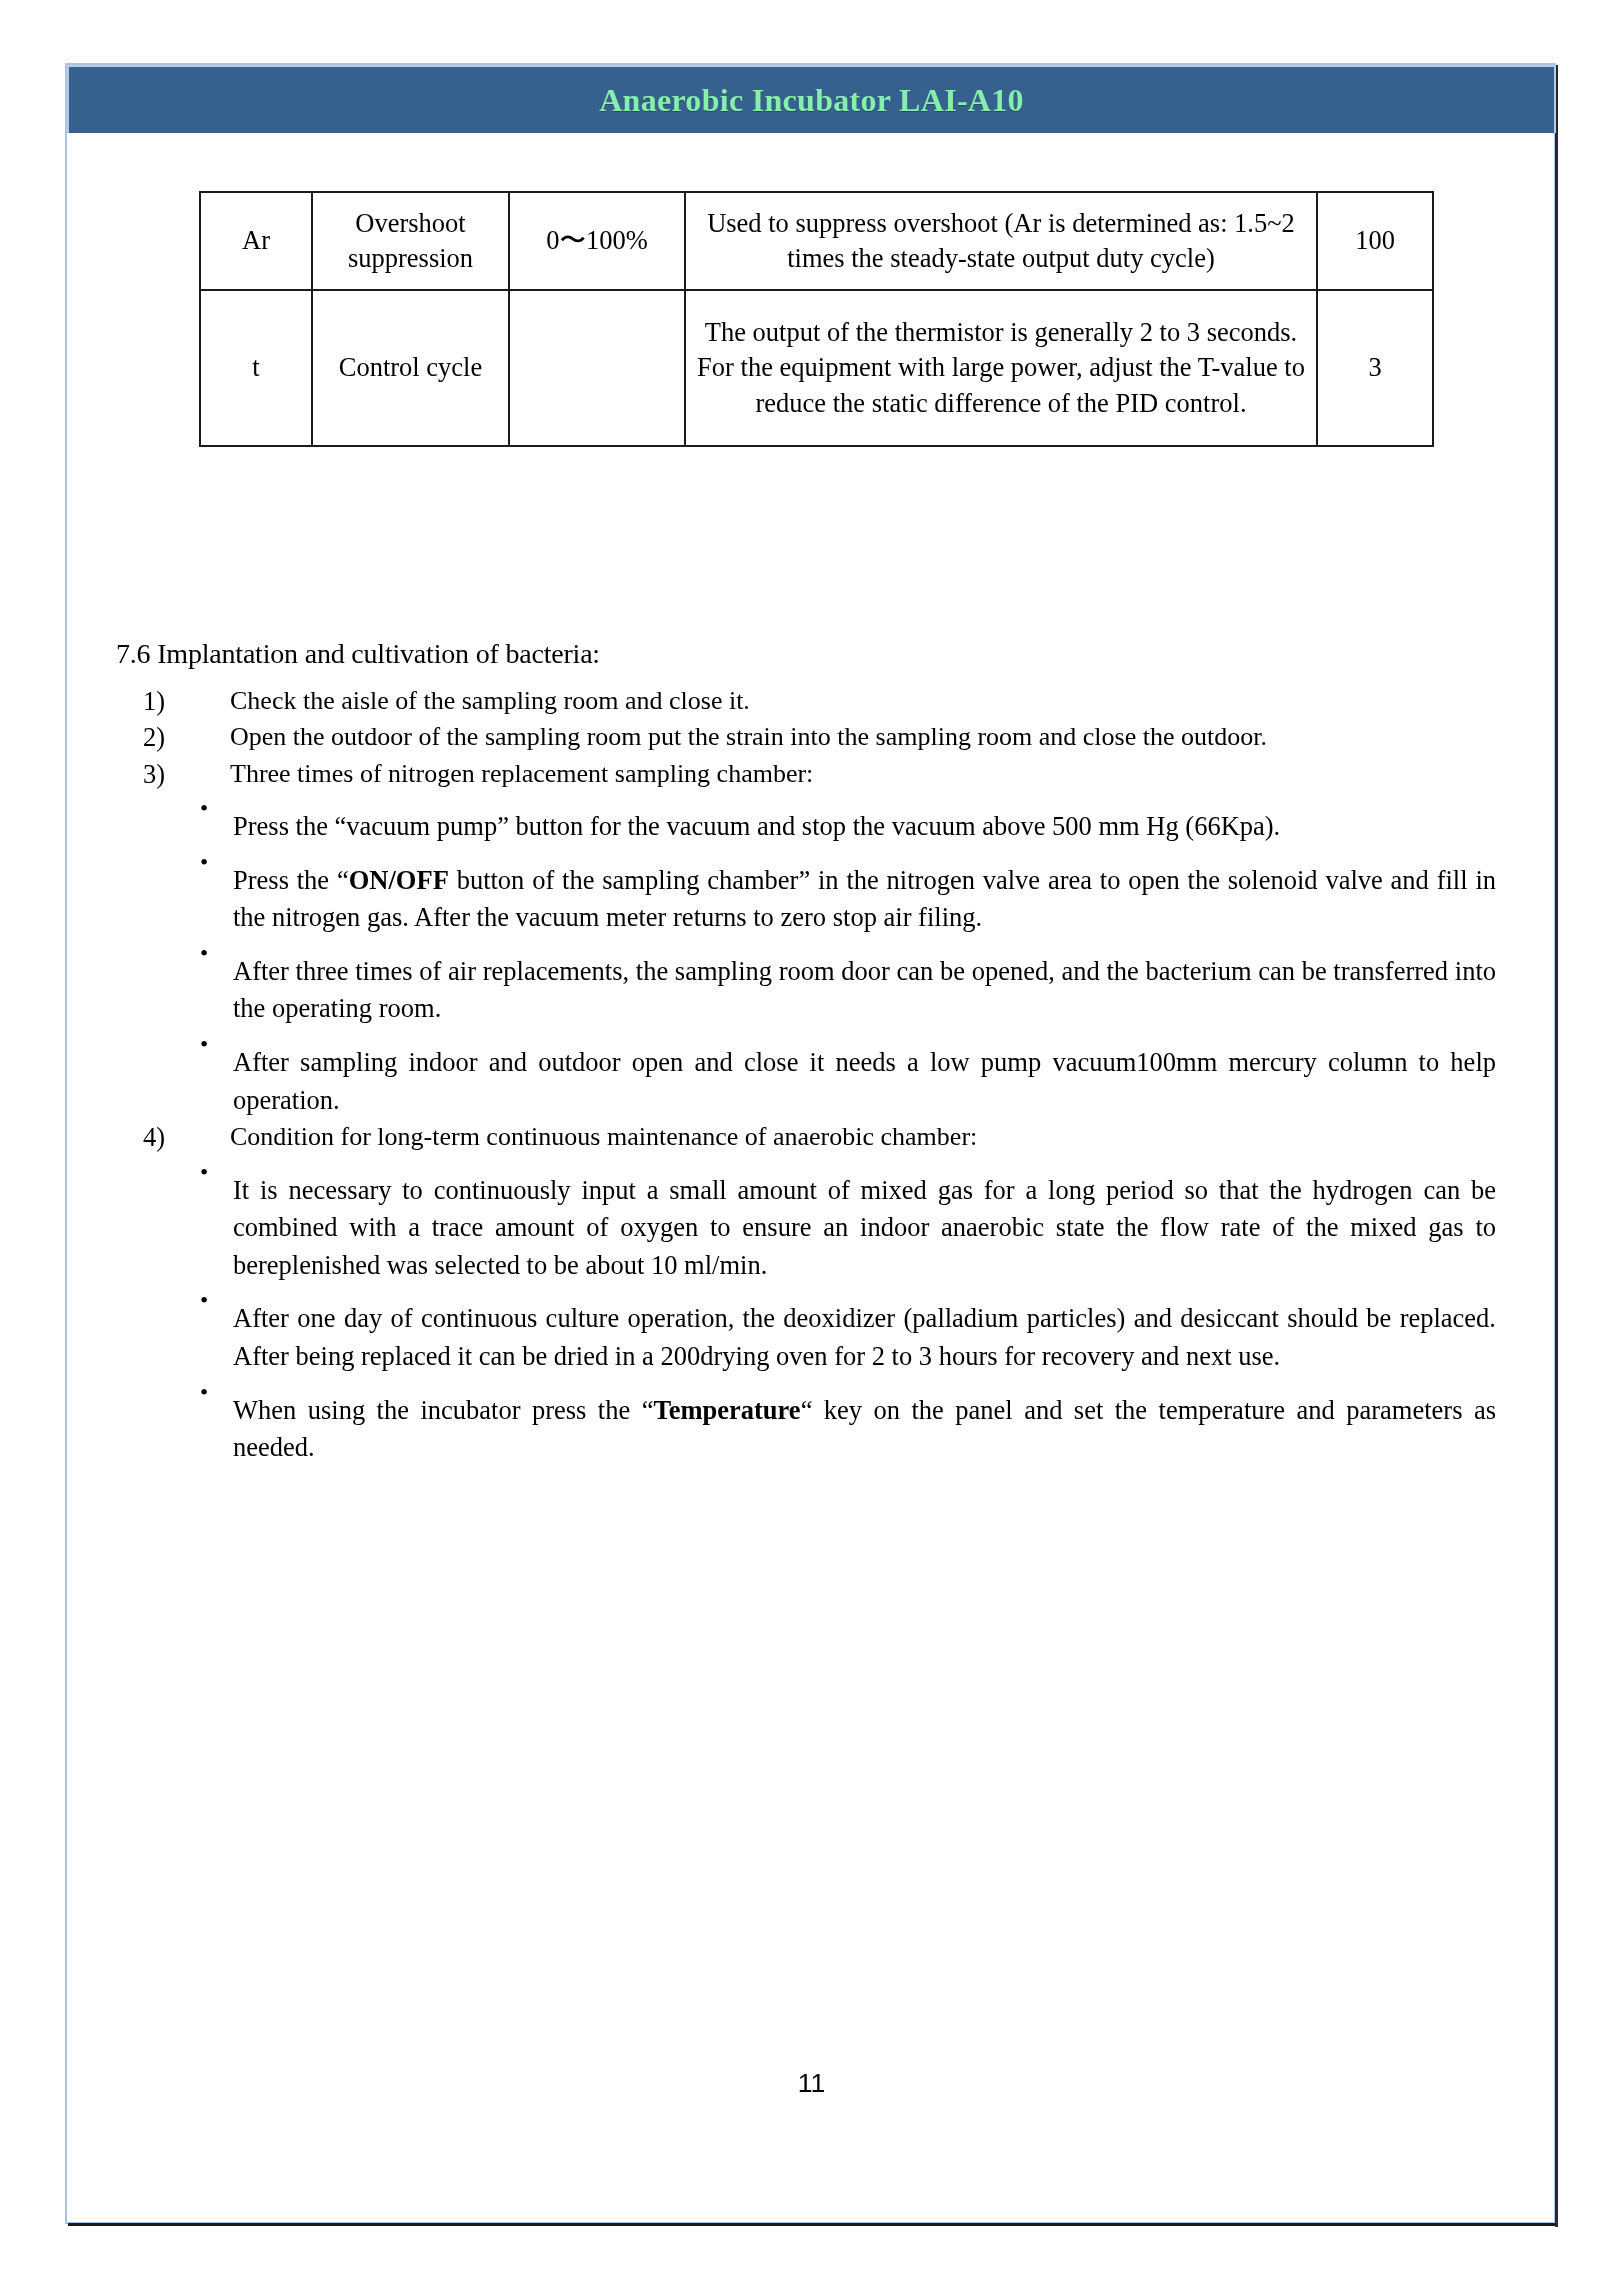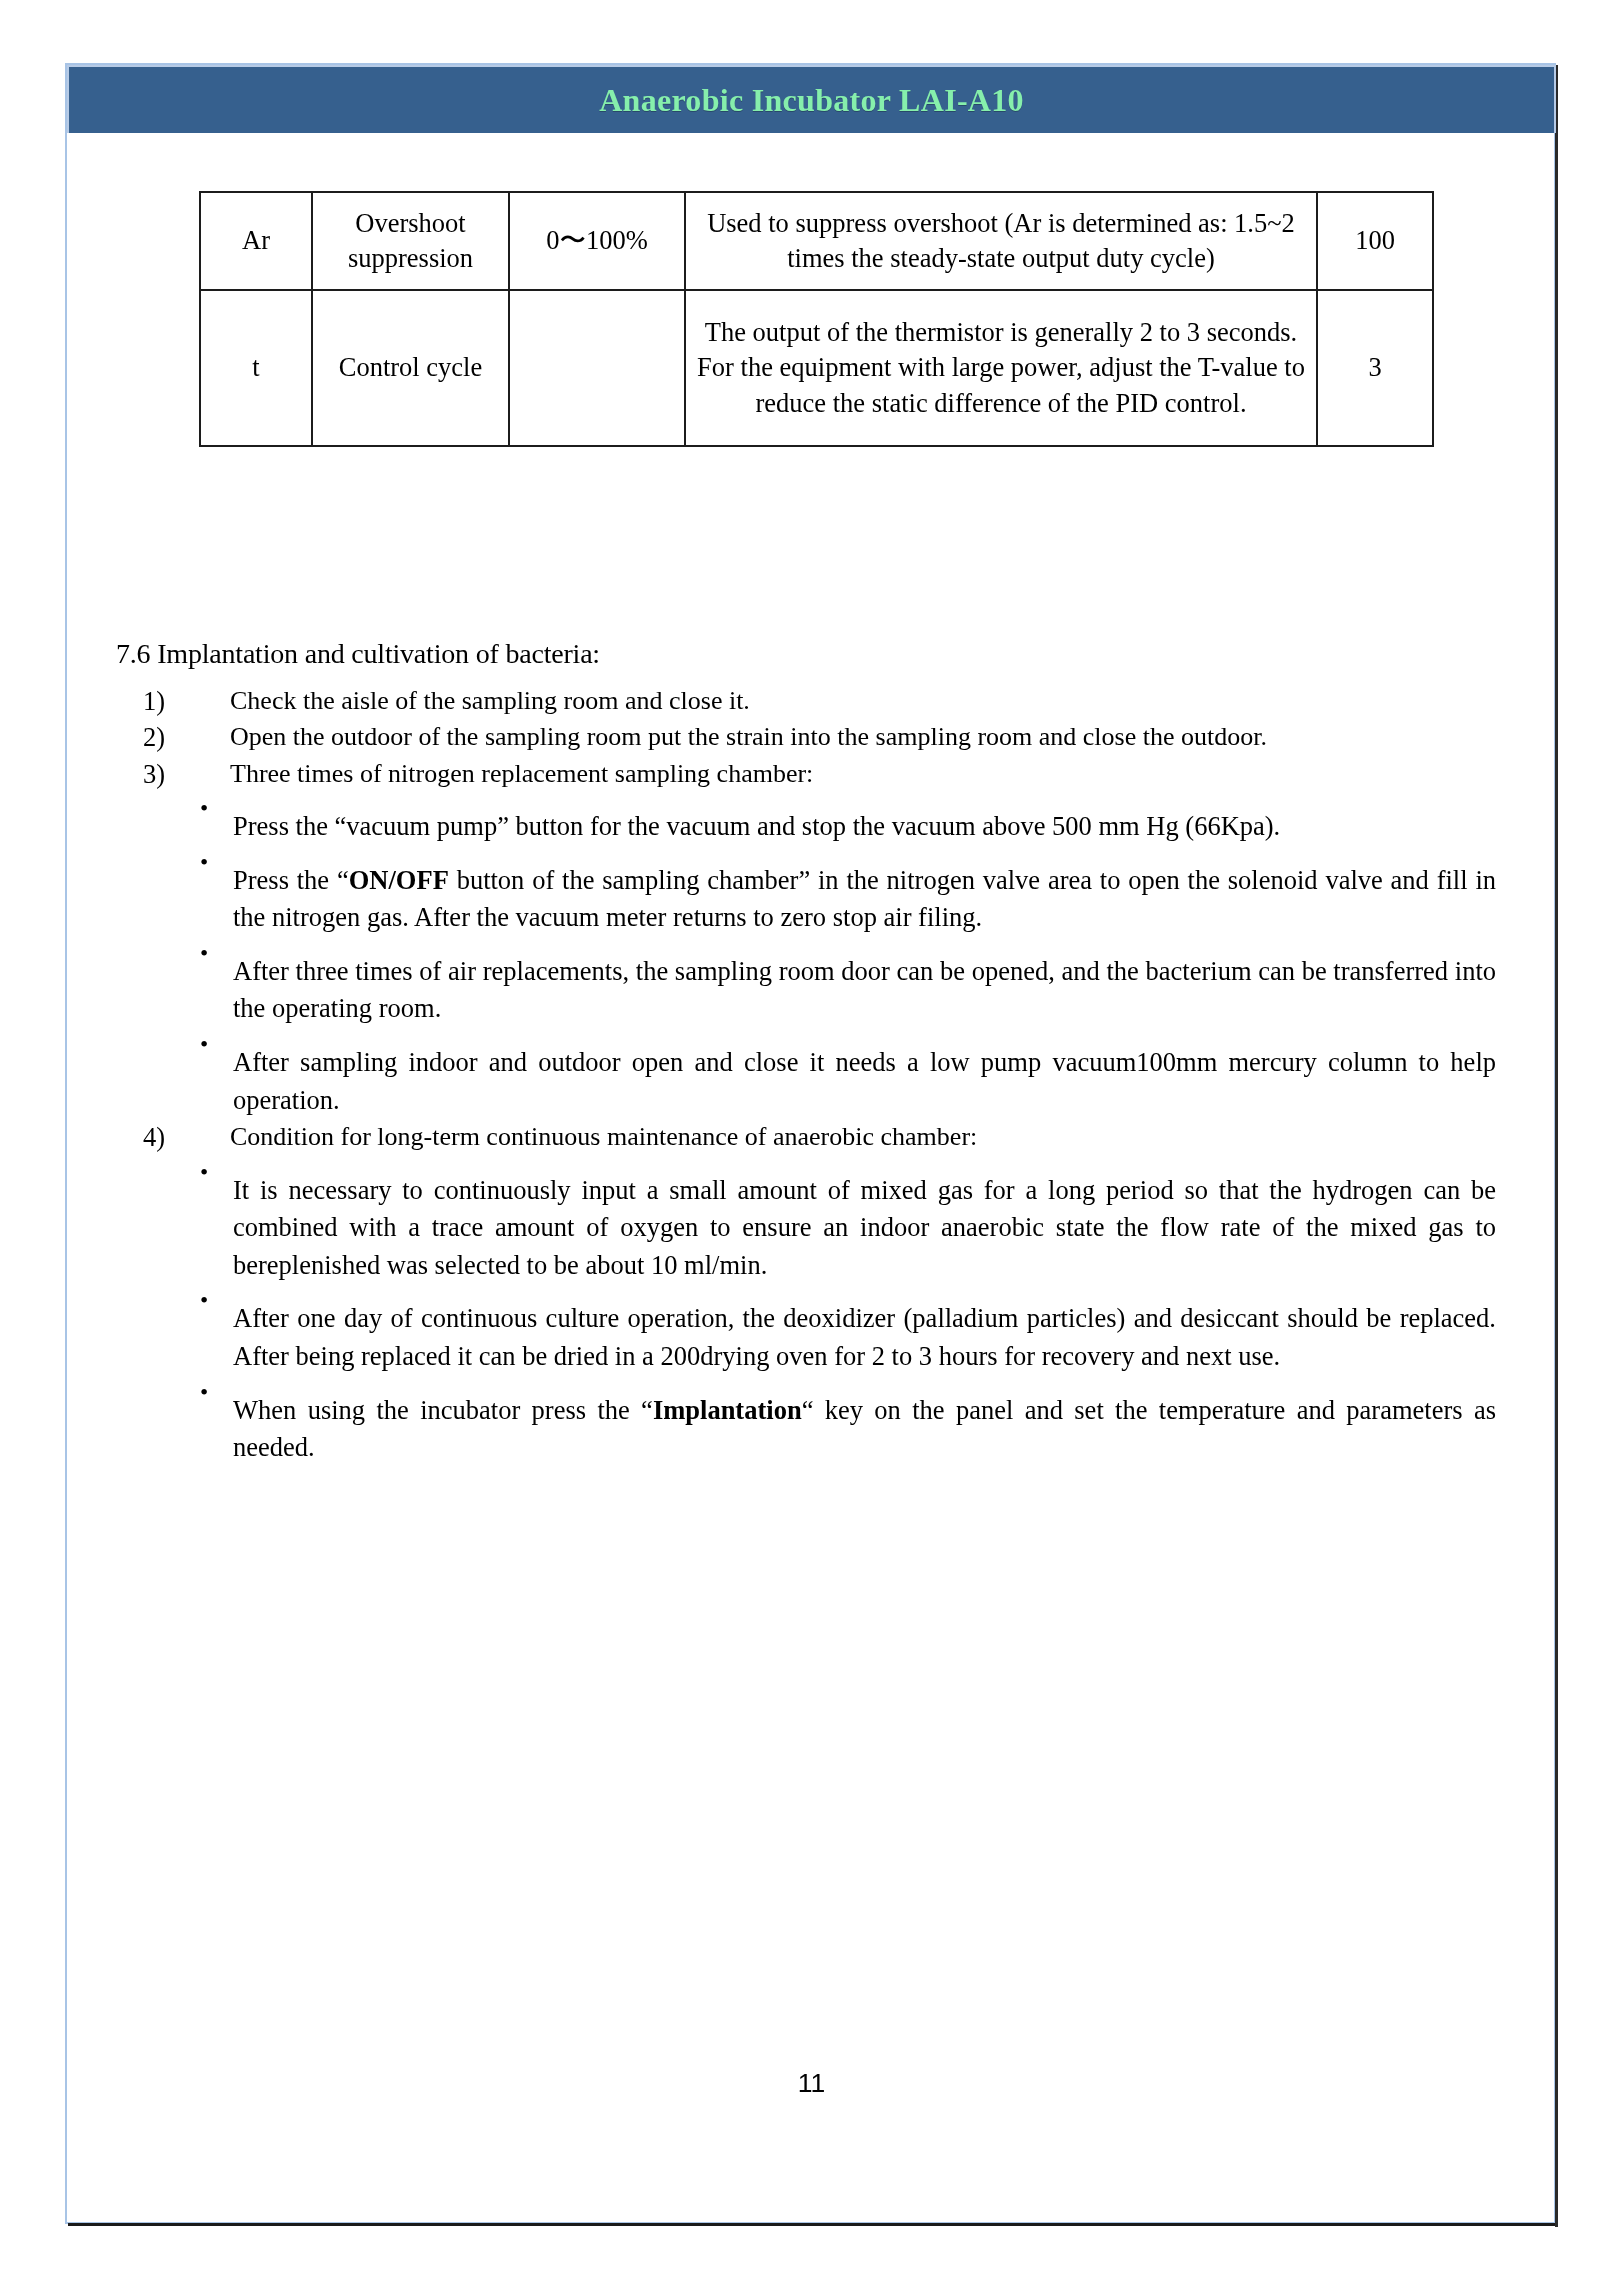--- a/index.html
+++ b/index.html
@@ -262,21 +262,21 @@
         <div class="bullet-item">
           <div class="bullet-dot">•</div>
           <div class="bullet-text"><span>It is necessary to continuously input a small amount of mixed gas for a long period so that the hydrogen can be combined with a trace amount of oxygen to ensure an indoor anaerobic state the flow rate of the mixed gas to bereplenished was selected to be about 10 ml/min.</span></div>
         </div>
         <div class="bullet-item">
           <div class="bullet-dot">•</div>
           <div class="bullet-text"><span>After one day of continuous culture operation, the deoxidizer (palladium particles) and desiccant should be replaced. After being replaced it can be dried in a 200drying oven for 2 to 3 hours for recovery and next use.</span></div>
         </div>
         <div class="bullet-item">
           <div class="bullet-dot">•</div>
-          <div class="bullet-text"><span>When using the incubator press the “</span><b>Implantation</b><span>“ key on the panel and set the temperature and parameters as needed.</span></div>
+          <div class="bullet-text"><span>When using the incubator press the “</span><b>Temperature</b><span>“ key on the panel and set the temperature and parameters as needed.</span></div>
         </div>
       </div>
     </div>
 
   <div id="page-number">11</div>
 
 </div>
 
 
 </body></html>

